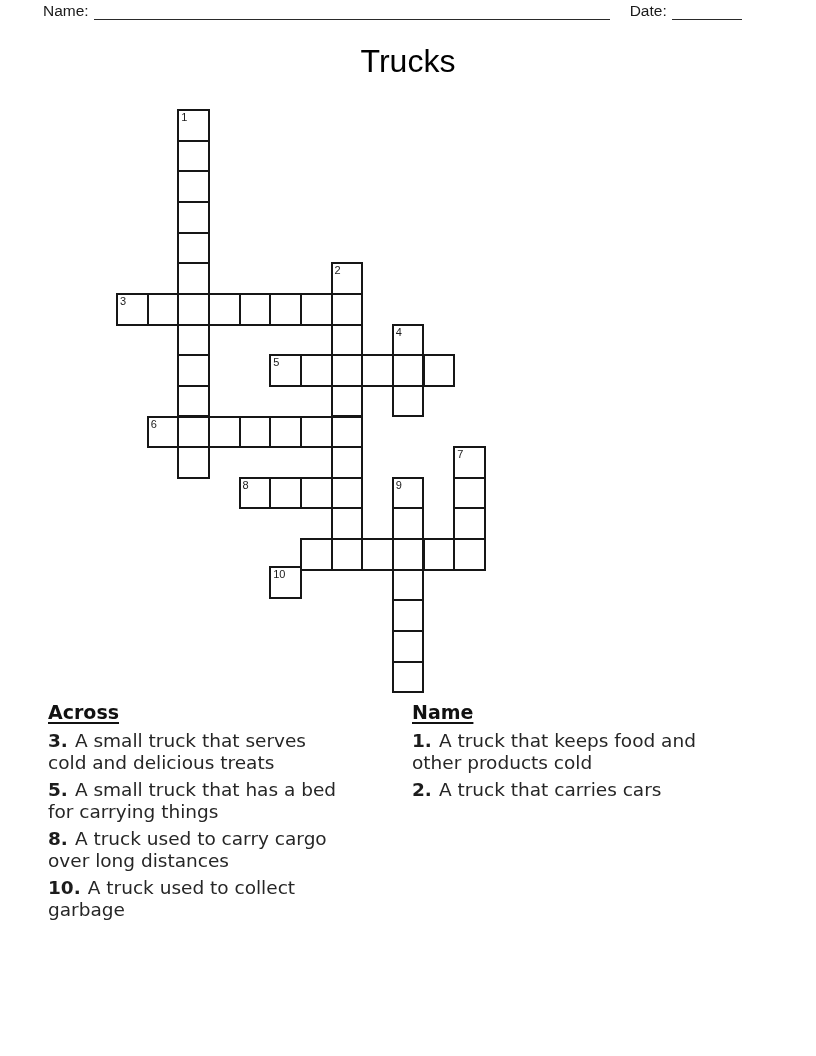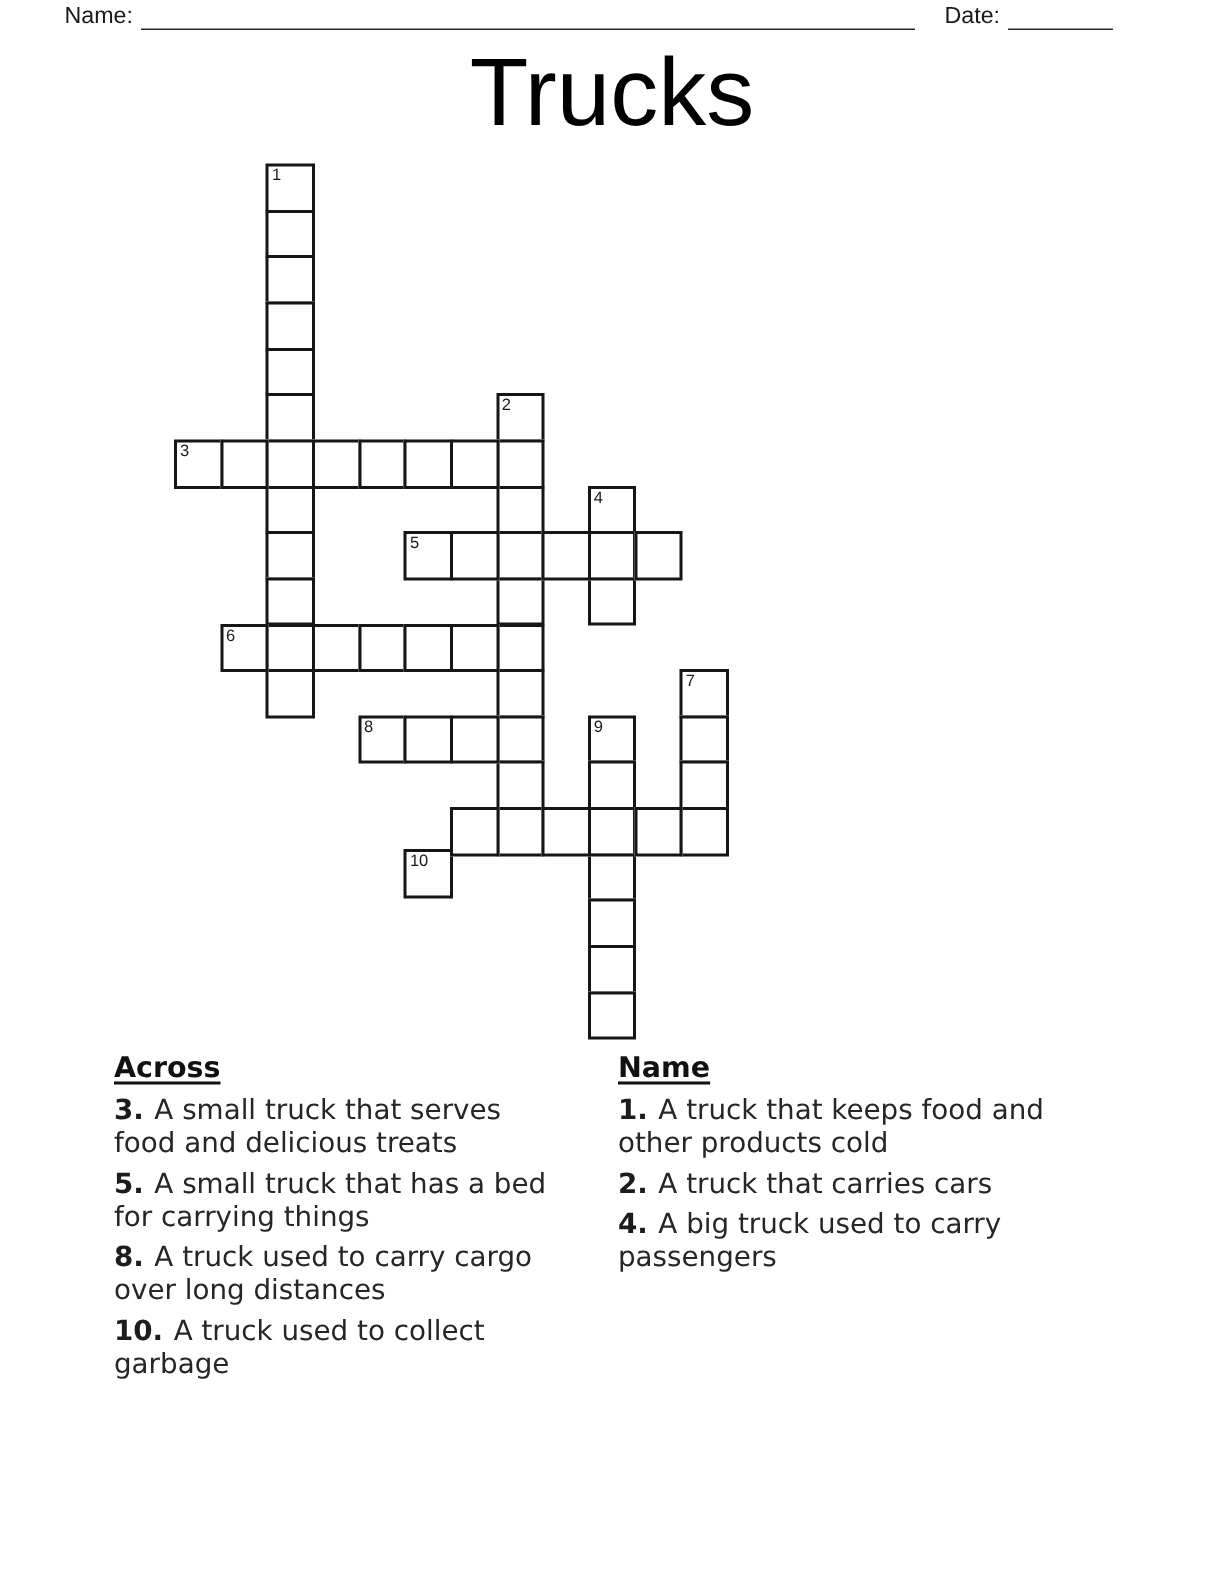--- a/index.html
+++ b/index.html
@@ -38,21 +38,21 @@
   .name-blank { width: 516px; }
   .date-blank { width: 70px; }
 
   
   .title {
     position: absolute;
     top: 33px;
     left: 0;
     width: 100%;
     text-align: center;
-    font-size: 64px;
+    font-size: 32px;
     line-height: 56px;
     font-weight: 400;
     color: #000;
     letter-spacing: 0px;
   }
 
   
   .grid {
     position: absolute;
     left: 116px;
@@ -81,21 +81,21 @@
   
   .clue-col {
     position: absolute;
     top: 701px;
     width: 336px;
     font-family: "DejaVu Sans", sans-serif;
     font-size: 18.5px;
     line-height: 22px;
     color: #262626;
   }
-  .clue-col.across { left: 48px; margin-left: 28px; }
+  .clue-col.across { left: 48px; }
   .clue-col.down   { left: 412px; }
   .clue-heading {
     margin: 0 0 7px 0;
     font-size: 19px;
     line-height: 22px;
     font-weight: 700;
     color: #111;
     text-decoration: underline;
     text-decoration-thickness: 2px;
     text-underline-offset: 3px;
@@ -200,21 +200,21 @@
       </div>
       <div class="cell" style="left: 183.9px; top: 429.1px; border-color: rgb(22, 22, 22);"></div>
       <div class="cell" style="left: 245.2px; top: 429.1px; border-color: rgb(22, 22, 22);"></div>
       <div class="cell" style="left: 306.5px; top: 429.1px; border-color: rgb(22, 22, 22);"></div>
     </div>
 
   <div class="clue-col across">
     <h2 class="clue-heading">Across</h2>
     <p class="clue">
       <span class="clue-number">3.</span><span class="clue-text">A small truck that serves
-food and delicious treats</span>
+cold and delicious treats</span>
     </p>
     <p class="clue">
       <span class="clue-number">5.</span><span class="clue-text">A small truck that has a bed
 for carrying things</span>
     </p>
     <p class="clue">
       <span class="clue-number">8.</span><span class="clue-text">A truck used to carry cargo
 over long distances</span>
     </p>
     <p class="clue">
@@ -225,19 +225,15 @@
 
   <div class="clue-col down">
     <h2 class="clue-heading">Name</h2>
     <p class="clue">
       <span class="clue-number">1.</span><span class="clue-text">A truck that keeps food and
 other products cold</span>
     </p>
     <p class="clue">
       <span class="clue-number">2.</span><span class="clue-text">A truck that carries cars</span>
     </p>
-    <p class="clue">
-      <span class="clue-number">4.</span><span class="clue-text">A big truck used to carry
-passengers</span>
-    </p>
   </div>
 
 </div>
 
 </body></html>

